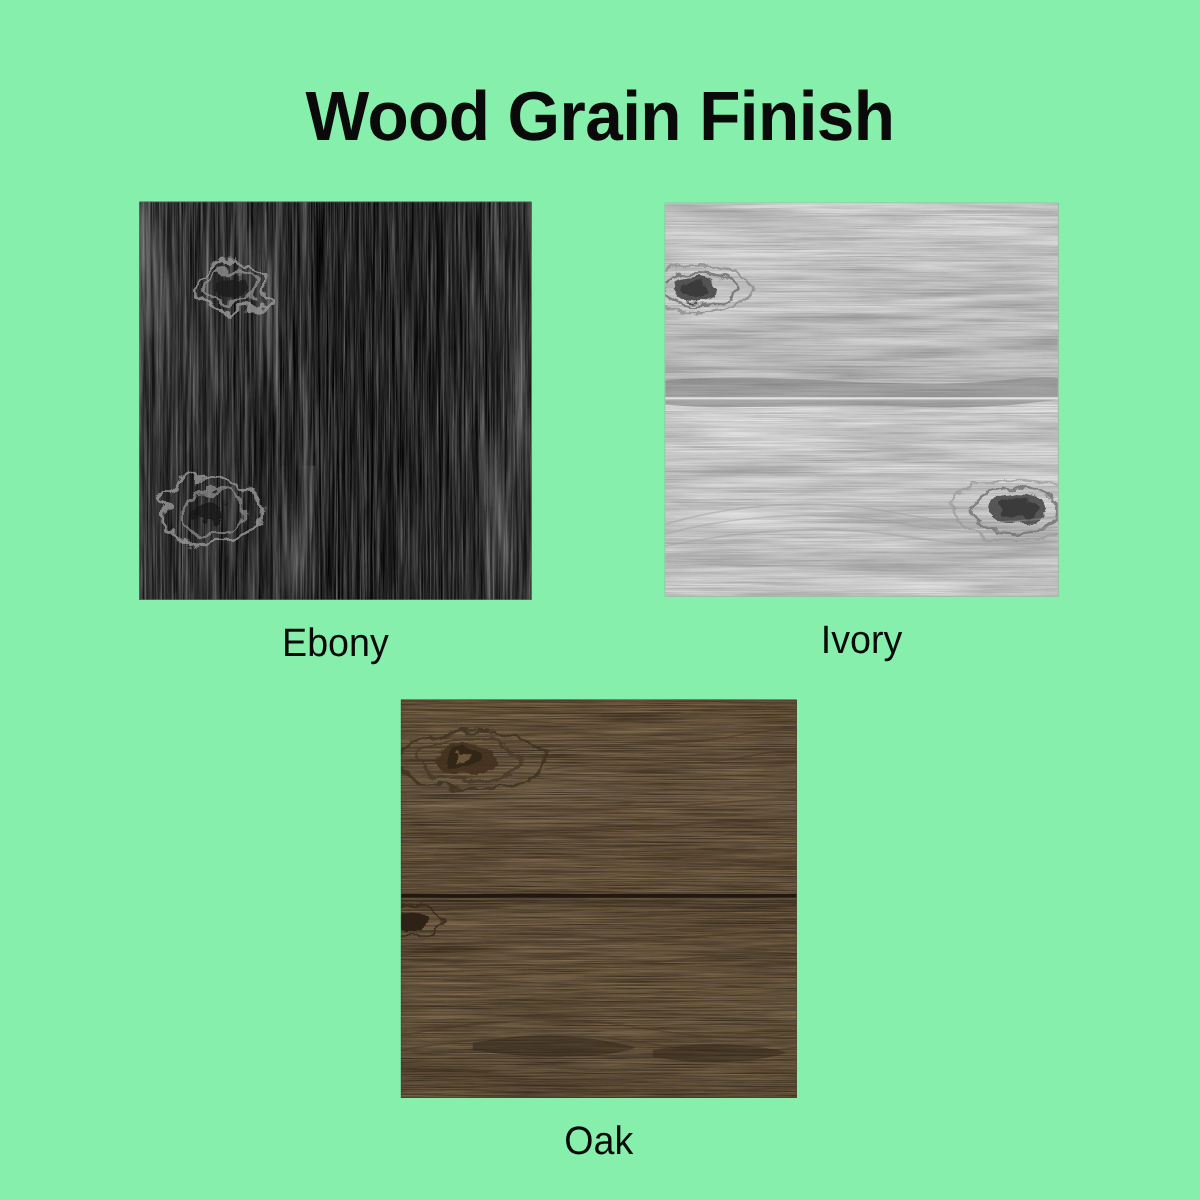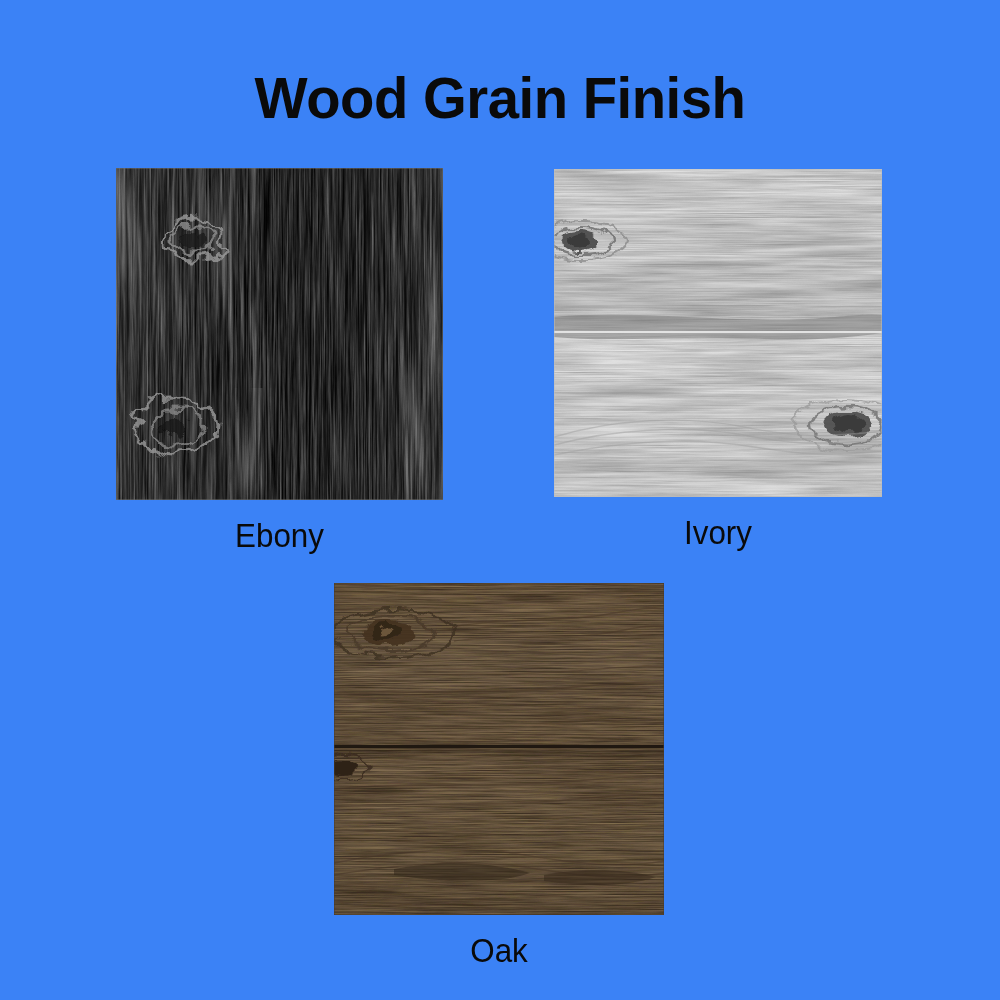--- a/index.html
+++ b/index.html
@@ -13,21 +13,21 @@
     height: 1000px;
     position: relative;
     overflow: hidden;
     font-family: "Liberation Sans", sans-serif;
     color: #000000;
   }
 
   .page {
     position: absolute;
     inset: 0;
-    background: #3b82f6;
+    background: #86efac;
   }
 
   
   .title {
     position: absolute;
     left: 0;
     top: 66px;
     width: 1000px;
     text-align: center;
     font-family: "Liberation Sans", sans-serif;

